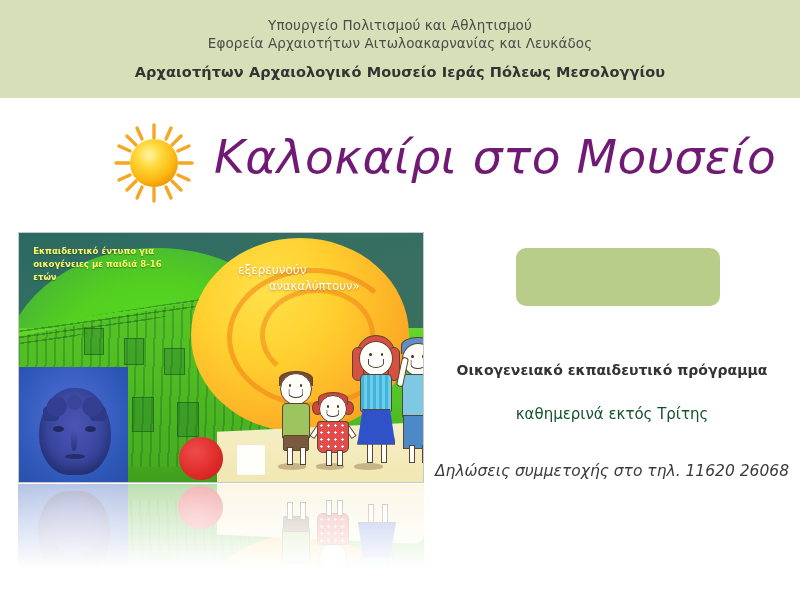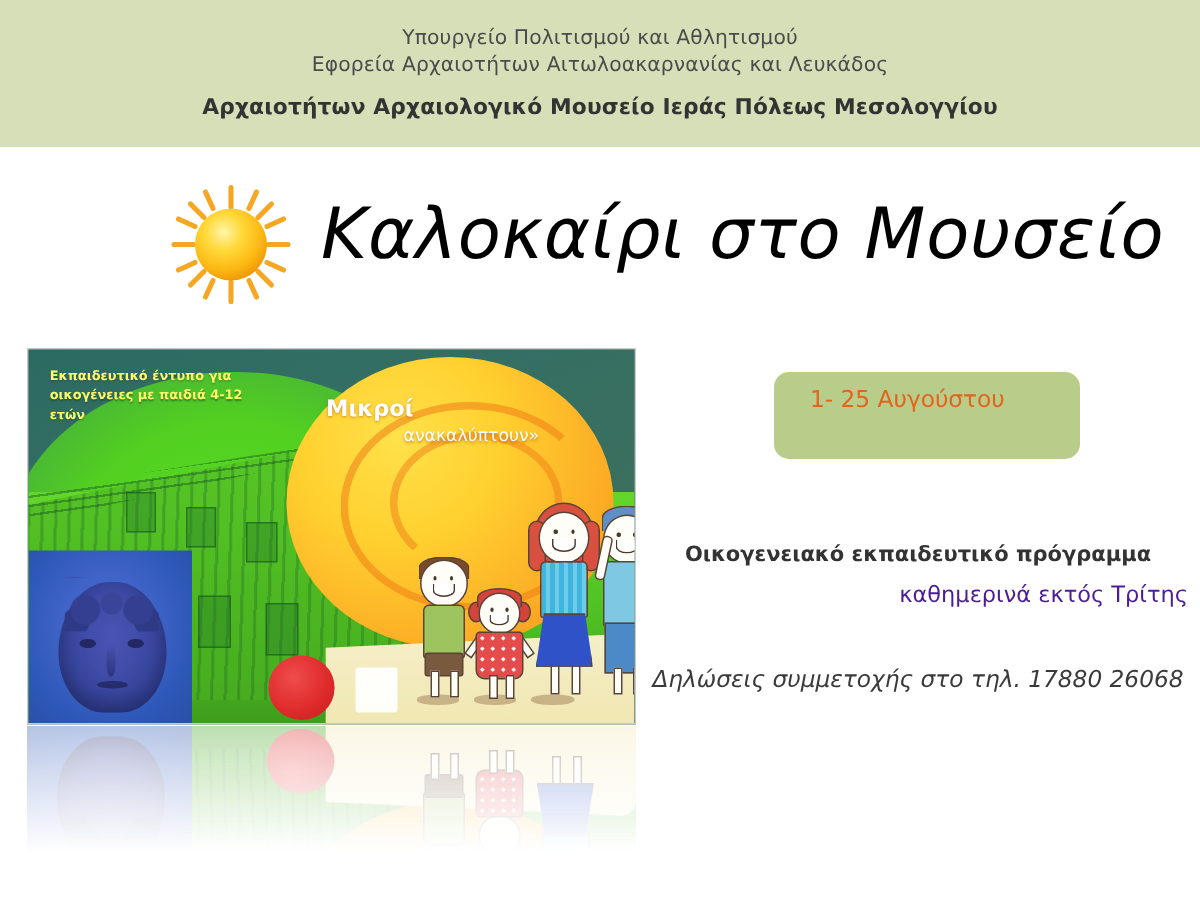--- a/index.html
+++ b/index.html
@@ -53,21 +53,21 @@
   }
   .sun-wrap svg { display: block; }
   .title-text {
     position: absolute;
     left: 214px;
     top: 12px;
     font-family: "DejaVu Sans", "Liberation Sans", sans-serif;
     font-style: italic;
     font-size: 47px;
     line-height: 64px;
-    color: #000000;
+    color: #701a75;
     white-space: nowrap;
     letter-spacing: .5px;
     text-align: right;
   }
 
   
   .poster-wrap {
     position: absolute;
     left: 18px;
     top: 232px;
@@ -392,24 +392,23 @@
   }
   .info .prog-title {
     font-size: 14px;
     font-weight: bold;
     color: #333333;
     line-height: 24px;
     white-space: nowrap;
   }
   .info .prog-sub {
     font-size: 15px;
-    color: #4c1d95;
+    color: #14532d;
     line-height: 24px;
-    margin-top: 2px;
-    text-align: right;
+    margin-top: 20px;
   }
   .info .contact {
     margin-top: 34px;
     font-size: 15.5px;
     font-style: italic;
     color: #3a3a3a;
     line-height: 22px;
     white-space: nowrap;
   }
   .info .resp {
@@ -497,25 +496,25 @@
         <div class="p-nose"></div>
         <div class="p-mouth"></div>
       </div>
     </div>
 
     <div class="p-circle"></div>
     <div class="p-spiral"></div>
     <div class="p-spiral2"></div>
 
     <div class="p-circle-text">
-      <div class="p-ct-3">Μικροί</div>
+      <div class="p-ct-2">εξερευνούν</div>
       <div class="p-ct-4">ανακαλύπτουν»</div>
     </div>
 
-    <div class="p-corner-text">Εκπαιδευτικό έντυπο για οικογένειες με παιδιά 4-12 ετών</div>
+    <div class="p-corner-text">Εκπαιδευτικό έντυπο για οικογένειες με παιδιά 8-16 ετών</div>
 
     <div class="p-board"></div>
     <div class="p-board-mark"></div>
     <div class="p-redball"></div>
 
     <div class="p-shadow" style="left:64%;"></div>
     <div class="p-shadow" style="left:73.5%;"></div>
     <div class="p-shadow" style="left:83%;"></div>
 
     <div class="fig fig-dad">
@@ -612,20 +611,19 @@
         <div class="body"></div>
         <div class="shorts"></div>
         <div class="leg l"></div>
         <div class="leg r"></div>
       </div>
     </div>
   </div>
 </div>
 
 <div class="date-box">
-  <div class="date-line">1- 25 Αυγούστου</div>
 </div>
 
 <div class="info">
   <div class="prog-title">Οικογενειακό εκπαιδευτικό πρόγραμμα</div>
   <div class="prog-sub">καθημερινά εκτός Τρίτης</div>
-  <div class="contact">Δηλώσεις συμμετοχής στο τηλ. 17880 26068</div>
+  <div class="contact">Δηλώσεις συμμετοχής στο τηλ. 11620 26068</div>
 </div>
 
 </body></html>

